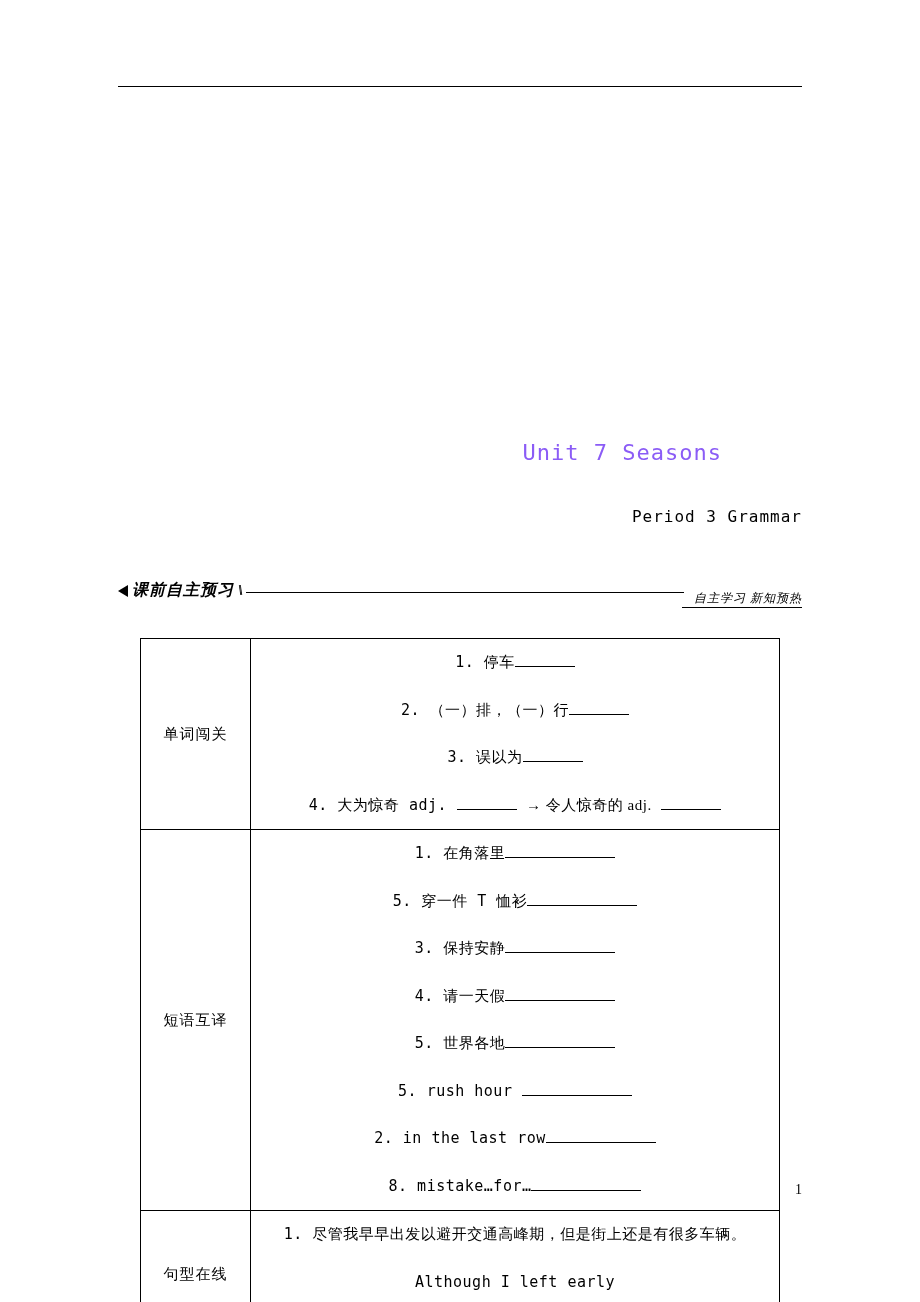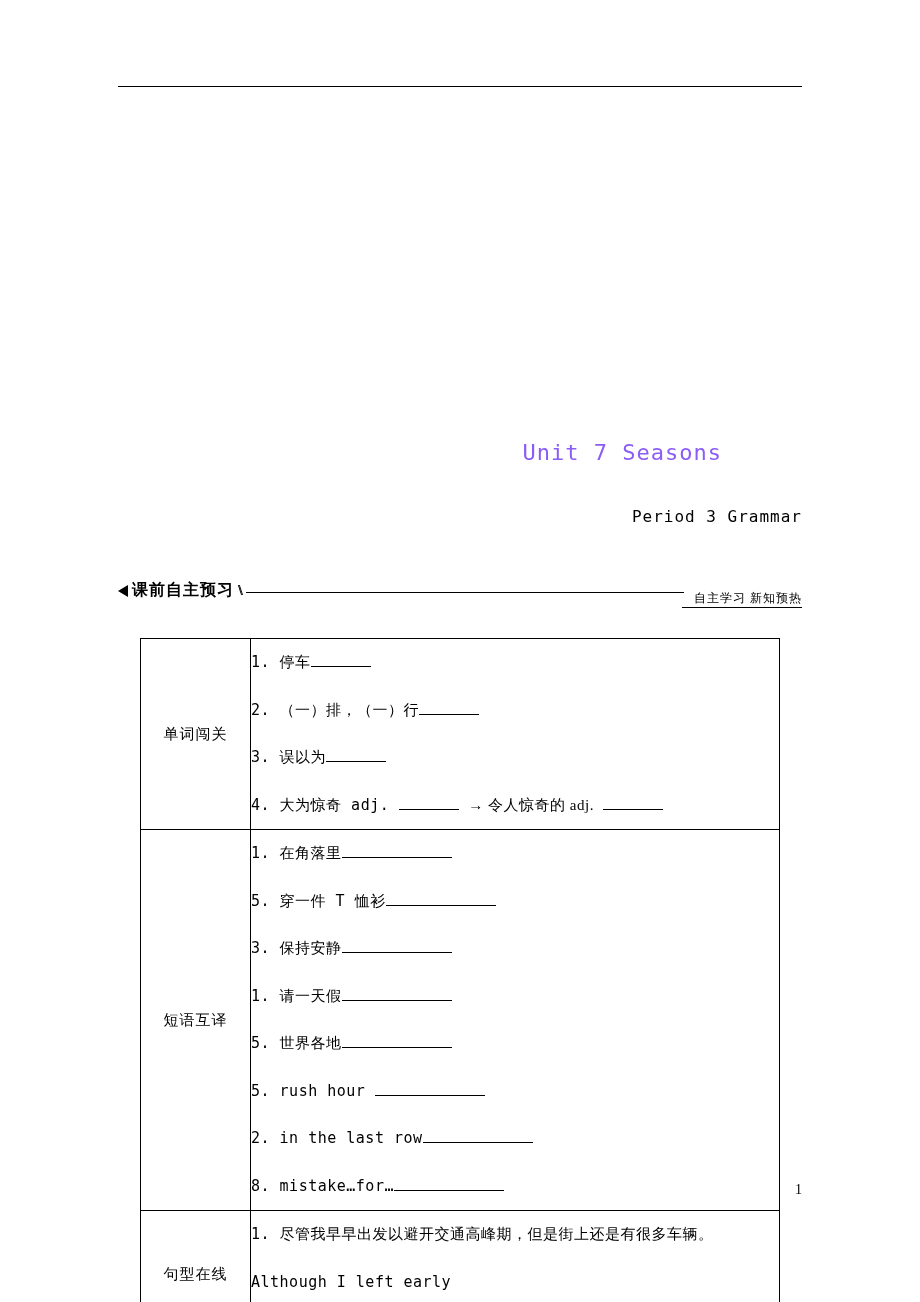--- a/index.html
+++ b/index.html
@@ -36,20 +36,21 @@
       font-family: "SimSun", monospace;
       font-size: 16px;
       margin-top: 42px;
       letter-spacing: 1px;
     }
     .section-heading {
       margin-top: 48px;
       display: flex;
       align-items: center;
       gap: 4px;
+      font-style: italic;
     }
     .triangle-left {
       width: 0; height: 0;
       border-top: 6px solid transparent;
       border-bottom: 6px solid transparent;
       border-right: 10px solid #000;
     }
     .heading-text {
       font-family: "SimHei", "黑体", sans-serif;
       font-weight: bold;
@@ -90,20 +91,21 @@
       padding: 0;
       vertical-align: middle;
     }
     td.label-cell {
       width: 110px;
       text-align: center;
       letter-spacing: 1px;
     }
     td.content-cell {
       padding: 0 10px;
+      text-align: center;
     }
     .item-line {
       line-height: 2.1;
       padding: 8px 0;
       letter-spacing: 0.5px;
     }
     .blank {
       display: inline-block;
       border-bottom: 1px solid #000;
       vertical-align: baseline;
@@ -154,21 +156,21 @@
         <div class="item-line"><span>3. 误以为</span><span class="blank short"></span></div>
         <div class="item-line"><span>4. 大为惊奇 adj.</span> <span class="blank short"></span> <span class="arrow">→ 令人惊奇的 adj.</span> <span class="blank short"></span></div>
       </td>
     </tr>
     <tr>
       <td class="label-cell">短语互译</td>
       <td class="content-cell">
         <div class="item-line"><span>1. 在角落里</span><span class="blank medium"></span></div>
         <div class="item-line"><span>5. 穿一件 T 恤衫</span><span class="blank medium"></span></div>
         <div class="item-line"><span>3. 保持安静</span><span class="blank medium"></span></div>
-        <div class="item-line"><span>1. 请一天假</span><span class="blank medium"></span></div>
+        <div class="item-line"><span>4. 请一天假</span><span class="blank medium"></span></div>
         <div class="item-line"><span>5. 世界各地</span><span class="blank medium"></span></div>
         <div class="item-line"><span>5. rush hour</span> <span class="blank medium"></span></div>
         <div class="item-line"><span>2. in the last row</span><span class="blank medium"></span></div>
         <div class="item-line"><span>8. mistake…for…</span><span class="blank medium"></span></div>
       </td>
     </tr>
     <tr>
       <td class="label-cell" style="border-bottom:1px solid #000;">句型在线</td>
       <td class="content-cell" style="border-bottom:1px solid #000;">
         <div class="item-line">1. 尽管我早早出发以避开交通高峰期，但是街上还是有很多车辆。</div>

